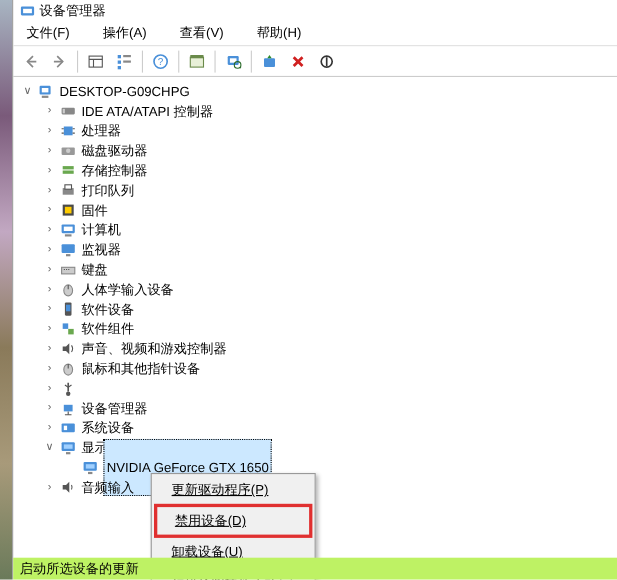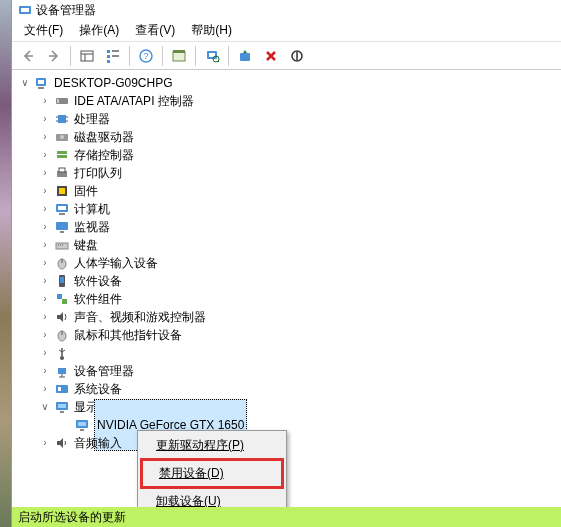--- a/index.html
+++ b/index.html
@@ -1,21 +1,21 @@
 <!DOCTYPE html>
 <html><head>
 <meta charset="utf-8">
 <style>
 * { box-sizing: border-box; margin: 0; padding: 0; font-family: "Microsoft YaHei", "Segoe UI", sans-serif; }
 body { background: #fff; width: 561px; height: 527px; overflow: hidden; position: relative; }
 .left-decor { position: absolute; left: 0; top: 0; width: 11px; height: 527px; background: linear-gradient(180deg, #a8b5c2 0%, #7a5a7a 20%, #c2a8c2 40%, #8a7a5a 60%, #a89a7a 80%, #6a7a5a 100%); }
 .window { position: absolute; left: 11px; top: 0; right: 0; height: 527px; background: #fff; border-left: 1px solid #999; }
 .titlebar { height: 20px; display: flex; align-items: center; padding: 2px 6px; font-size: 12px; gap: 4px; }
 .app-icon { width: 14px; height: 14px; display: inline-block; }
-.menubar { height: 22px; display: flex; align-items: center; padding: 0 4px; font-size: 12px; gap: 0; border-bottom: 1px solid #e0e0e0; }
+.menubar { height: 22px; display: flex; align-items: center; padding: 0 4px; font-size: 12px; gap: 14px; border-bottom: 1px solid #e0e0e0; }
 .menubar span { padding: 2px 8px; cursor: default; }
 .toolbar { height: 28px; display: flex; align-items: center; padding: 0 4px; gap: 2px; border-bottom: 1px solid #ccc; }
 .tb-btn { width: 24px; height: 24px; display: flex; align-items: center; justify-content: center; border: 1px solid transparent; }
 .tb-sep { width: 1px; height: 20px; background: #ccc; margin: 0 2px; }
 .tree { padding: 4px 2px; font-size: 12px; line-height: 18px; overflow: auto; height: 440px; }
 .tree-row { display: flex; align-items: center; height: 18px; padding-left: 4px; white-space: nowrap; }
 .indent0 { padding-left: 4px; }
 .indent1 { padding-left: 24px; }
 .indent2 { padding-left: 44px; }
 .chev { width: 14px; height: 14px; display: inline-flex; align-items: center; justify-content: center; font-size: 10px; color: #666; margin-right: 2px; }

